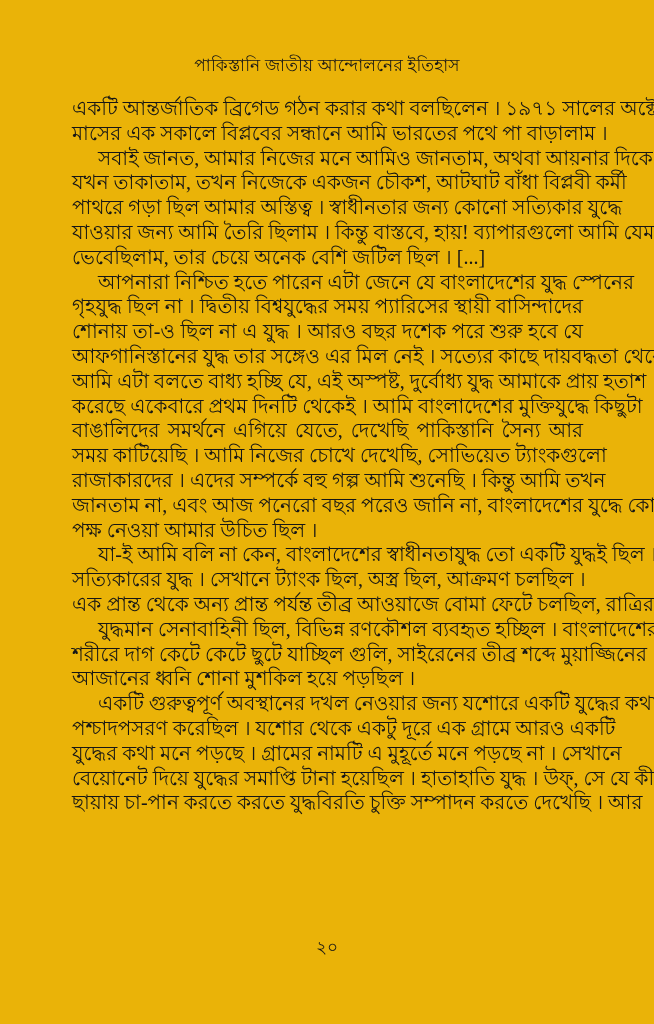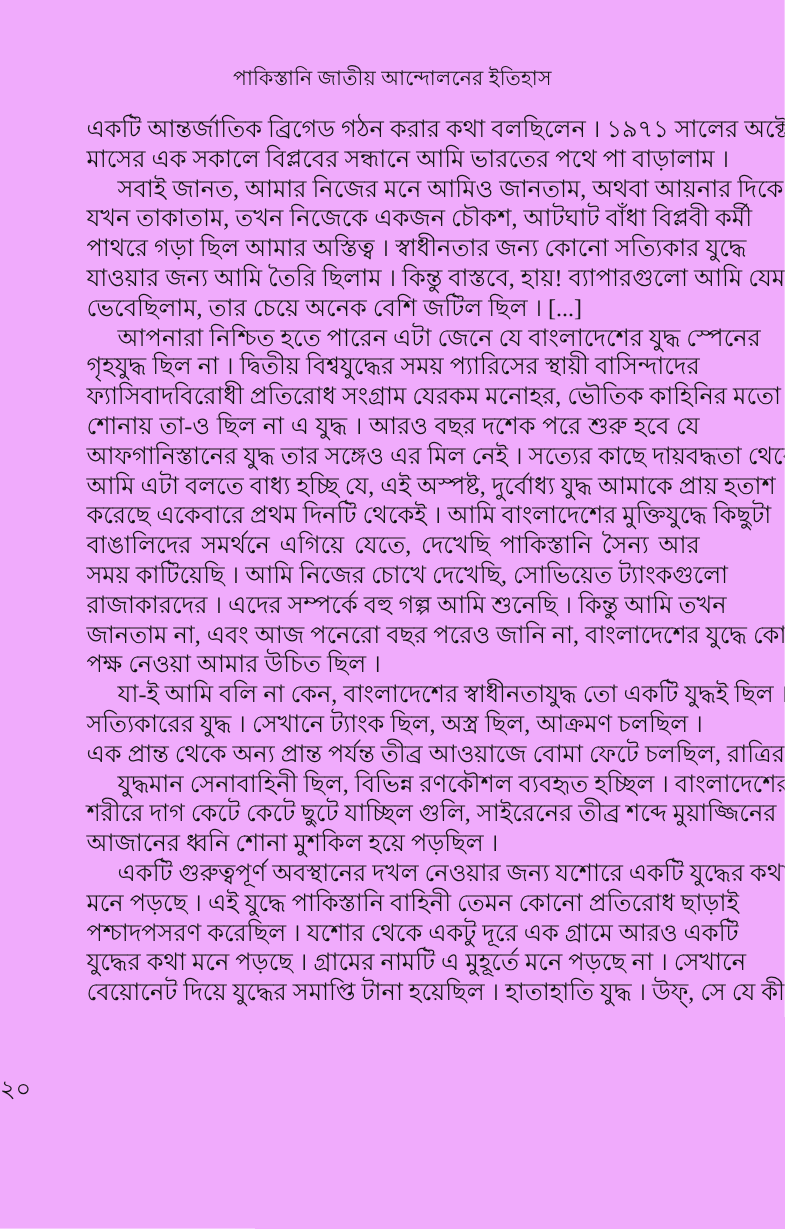--- a/index.html
+++ b/index.html
@@ -45,50 +45,49 @@
     overflow: visible;
   }
   .line.j {
     text-align-last: justify;
   }
   .line.ind {
     text-indent: 26px;
   }
   .page-number {
     position: absolute;
-    top: 896px;
+    top: 936px;
     left: 0;
     right: 0;
-    text-align: left;
-    font-size: 20px;
+    text-align: center;
+    font-size: 17px;
     line-height: 24px;
   }
 </style>
 </head>
 <body>
 
-<div class="page" style="background: #f0abfc; color: rgb(22, 22, 22);">
+<div class="page" style="background: #eab308; color: rgb(22, 22, 22);">
   <div class="running-head">পাকিস্তানি জাতীয় আন্দোলনের ইতিহাস</div>
 
   <div class="body-text">
       <div class="paragraph">
         <div class="line j">একটি আন্তর্জাতিক ব্রিগেড গঠন করার কথা বলছিলেন । ১৯৭১ সালের অক্টোবর</div>
         <div class="line">মাসের এক সকালে বিপ্লবের সন্ধানে আমি ভারতের পথে পা বাড়ালাম ।</div>
       </div>
       <div class="paragraph">
         <div class="line j ind">সবাই জানত, আমার নিজের মনে আমিও জানতাম, অথবা আয়নার দিকে</div>
         <div class="line j">যখন তাকাতাম, তখন নিজেকে একজন চৌকশ, আটঘাট বাঁধা বিপ্লবী কর্মী</div>
         <div class="line j">পাথরে গড়া ছিল আমার অস্তিত্ব । স্বাধীনতার জন্য কোনো সত্যিকার যুদ্ধে</div>
         <div class="line j">যাওয়ার জন্য আমি তৈরি ছিলাম । কিন্তু বাস্তবে, হায়! ব্যাপারগুলো আমি যেমন</div>
         <div class="line">ভেবেছিলাম, তার চেয়ে অনেক বেশি জটিল ছিল । [...]</div>
       </div>
       <div class="paragraph">
         <div class="line j ind">আপনারা নিশ্চিত হতে পারেন এটা জেনে যে বাংলাদেশের যুদ্ধ স্পেনের</div>
         <div class="line j">গৃহযুদ্ধ ছিল না । দ্বিতীয় বিশ্বযুদ্ধের সময় প্যারিসের স্থায়ী বাসিন্দাদের</div>
-        <div class="line j">ফ্যাসিবাদবিরোধী প্রতিরোধ সংগ্রাম যেরকম মনোহর, ভৌতিক কাহিনির মতো</div>
         <div class="line j">শোনায় তা-ও ছিল না এ যুদ্ধ । আরও বছর দশেক পরে শুরু হবে যে</div>
         <div class="line j">আফগানিস্তানের যুদ্ধ তার সঙ্গেও এর মিল নেই । সত্যের কাছে দায়বদ্ধতা থেকে</div>
         <div class="line j">আমি এটা বলতে বাধ্য হচ্ছি যে, এই অস্পষ্ট, দুর্বোধ্য যুদ্ধ আমাকে প্রায় হতাশ</div>
         <div class="line j">করেছে একেবারে প্রথম দিনটি থেকেই । আমি বাংলাদেশের মুক্তিযুদ্ধে কিছুটা</div>
         <div class="line j">বাঙালিদের সমর্থনে এগিয়ে যেতে, দেখেছি পাকিস্তানি সৈন্য আর</div>
         <div class="line j">সময় কাটিয়েছি । আমি নিজের চোখে দেখেছি, সোভিয়েত ট্যাংকগুলো</div>
         <div class="line j">রাজাকারদের । এদের সম্পর্কে বহু গল্প আমি শুনেছি । কিন্তু আমি তখন</div>
         <div class="line j">জানতাম না, এবং আজ পনেরো বছর পরেও জানি না, বাংলাদেশের যুদ্ধে কোন</div>
         <div class="line">পক্ষ নেওয়া আমার উচিত ছিল ।</div>
       </div>
@@ -97,21 +96,21 @@
         <div class="line">সত্যিকারের যুদ্ধ । সেখানে ট্যাংক ছিল, অস্ত্র ছিল, আক্রমণ চলছিল ।</div>
       </div>
       <div class="paragraph">
         <div class="line j">এক প্রান্ত থেকে অন্য প্রান্ত পর্যন্ত তীব্র আওয়াজে বোমা ফেটে চলছিল, রাত্রির</div>
         <div class="line j ind">যুদ্ধমান সেনাবাহিনী ছিল, বিভিন্ন রণকৌশল ব্যবহৃত হচ্ছিল । বাংলাদেশের</div>
         <div class="line j">শরীরে দাগ কেটে কেটে ছুটে যাচ্ছিল গুলি, সাইরেনের তীব্র শব্দে মুয়াজ্জিনের</div>
         <div class="line">আজানের ধ্বনি শোনা মুশকিল হয়ে পড়ছিল ।</div>
       </div>
       <div class="paragraph">
         <div class="line j ind">একটি গুরুত্বপূর্ণ অবস্থানের দখল নেওয়ার জন্য যশোরে একটি যুদ্ধের কথা</div>
-        <div class="line j">মনে পড়ছে । এই যুদ্ধে পাকিস্তানি বাহিনী তেমন কোনো প্রতিরোধ ছাড়াই</div>
         <div class="line j">পশ্চাদপসরণ করেছিল । যশোর থেকে একটু দূরে এক গ্রামে আরও একটি</div>
         <div class="line j">যুদ্ধের কথা মনে পড়ছে । গ্রামের নামটি এ মুহূর্তে মনে পড়ছে না । সেখানে</div>
         <div class="line j">বেয়োনেট দিয়ে যুদ্ধের সমাপ্তি টানা হয়েছিল । হাতাহাতি যুদ্ধ । উফ্, সে যে কী</div>
+        <div class="line j">ছায়ায় চা-পান করতে করতে যুদ্ধবিরতি চুক্তি সম্পাদন করতে দেখেছি । আর</div>
       </div>
     </div>
 
   <div class="page-number">২০</div>
 </div>
 
 </body></html>

